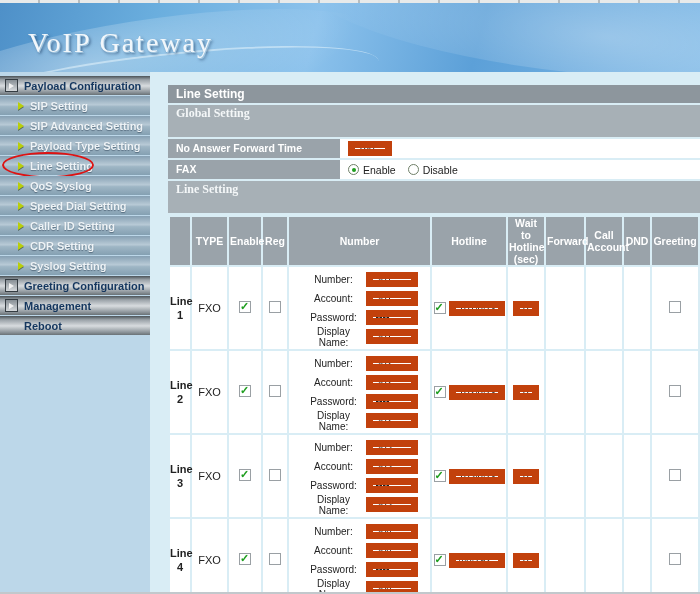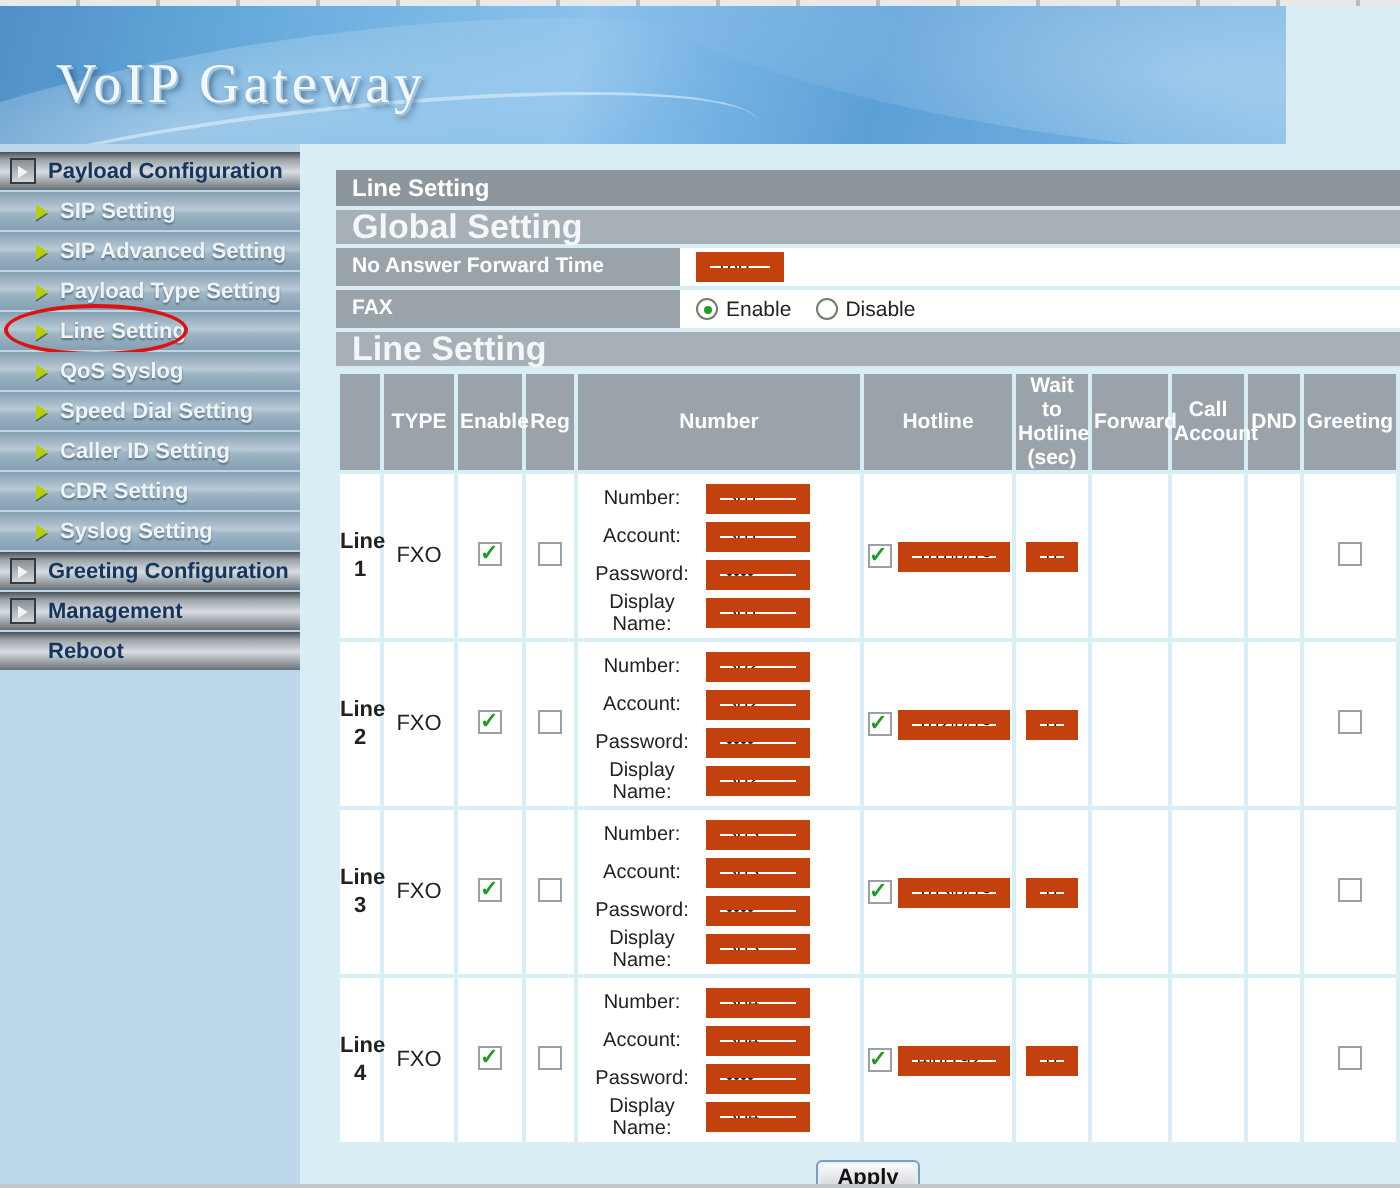--- a/index.html
+++ b/index.html
@@ -10,21 +10,21 @@
     position:relative;
     overflow:hidden;
   }
   
   .top-strip{
     position:absolute; left:0; top:0; width:700px; height:3px;
     background:repeating-linear-gradient(90deg,#e8eaea 0 38px,#b9bdbe 38px 40px);
   }
   
   .banner{
-    position:absolute; left:0; top:3px; width:643px; height:69px;
+    position:absolute; left:0; top:3px; width:700px; height:69px;
     background:linear-gradient(105deg,#4e90c8 0%,#6aaede 22%,#8cc2ec 45%,#5ca0d8 68%,#7db8e6 100%);
     overflow:hidden;
   }
   .banner .wave1{
     position:absolute; left:-120px; top:18px; width:520px; height:120px;
     border-radius:50%;
     background:radial-gradient(ellipse at 40% 30%, rgba(255,255,255,.38), rgba(255,255,255,0) 62%);
     transform:rotate(-9deg);
   }
   .banner .wave2{
@@ -97,23 +97,24 @@
     position:absolute; left:150px; top:72px; width:550px; height:522px;
     background:#d9edf5;
   }
   .panel{ margin-left:18px; margin-top:13px; width:532px; }
   .bar-title{
     height:18px; line-height:18px; background:#8d969d;
     color:#fff; font-size:12px; font-weight:bold; padding-left:8px;
     margin-bottom:2px;
   }
   .bar-section{
-    height:17px; line-height:17px; background:#a7b0b6;
-    color:#f4f7f8; font-size:17px; font-weight:bold; padding-left:8px;
+    height:32px; line-height:17px; background:#a7b0b6;
+    color:#f4f7f8; font-size:12px; font-weight:bold; padding-left:8px;
     margin-bottom:2px;
+    font-family:Liberation Serif, serif;
   }
   .field-row{ display:flex; height:19px; margin-bottom:2px; }
   .field-label{
     width:172px; background:#9aa3aa; color:#fff; font-size:10.5px; font-weight:bold;
     line-height:19px; padding-left:8px; flex:0 0 172px;
   }
   .field-value{
     flex:1; background:#fff; display:flex; align-items:center; padding-left:8px;
   }
   input.txt{
@@ -149,21 +150,21 @@
   }
   table.lines td{
     background:#fff; height:82px; vertical-align:middle; text-align:center;
     font-size:11px; color:#222; padding:0;
   }
   td.rowlabel{
     background:#9aa3aa; color:#fff; font-size:10px; font-weight:bold;
     line-height:1.3;
   }
   td.numcell{ padding:3px 0 3px 6px; text-align:left; }
-  .num-sub{ display:flex; align-items:center; height:19px; }
+  .num-sub{ display:flex; align-items:center; height:19px;justify-content:center; }
   .num-sub .nl{ width:64px; font-size:10px; color:#222; flex:0 0 64px; }
   td.hotcell .hotwrap{ display:flex; align-items:center; justify-content:center; gap:3px; }
   
   .apply-wrap{ width:532px; text-align:center; margin-top:6px; }
   button.apply{
     min-width:52px; height:19px; font-size:11px; font-weight:bold;
     font-family:"Liberation Sans", sans-serif; color:#111;
     background:linear-gradient(180deg,#fdfdfd,#dcdfe2 60%,#cfd3d6);
     border:1px solid #7a9cc0; border-radius:3px; cursor:pointer;
     box-shadow:0 0 0 1px #e8eef4 inset;

